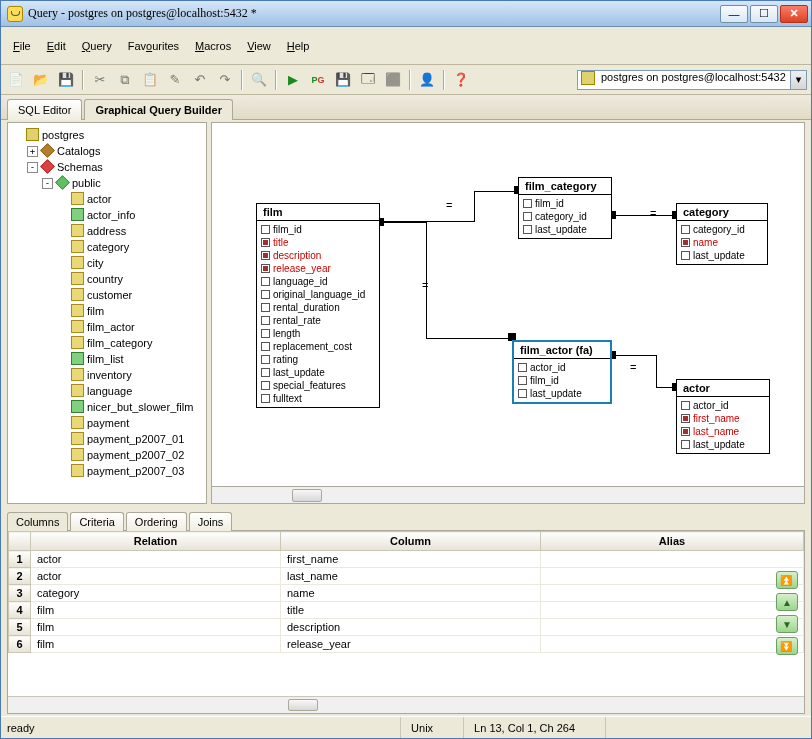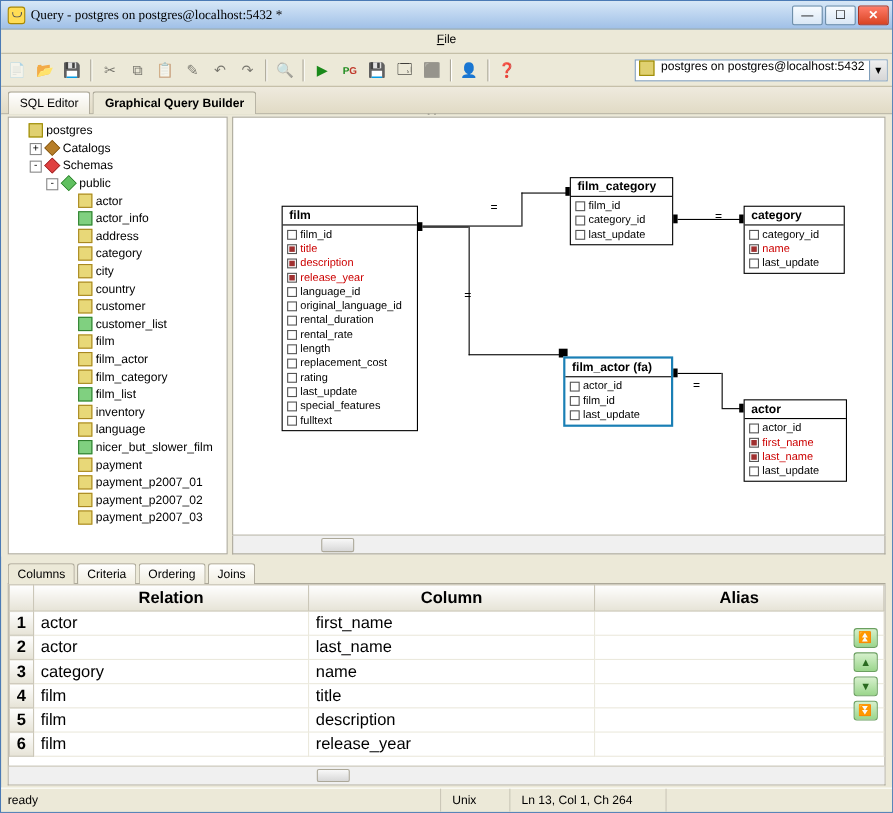--- a/index.html
+++ b/index.html
@@ -53,28 +53,27 @@
     font-size: 11px;
   }
   .titlebar .winbtn.close {
     background: linear-gradient(#ff7b68, #d94424);
     color: #fff; border-color: #b0311d;
     font-weight: bold;
   }
 
   
   .menubar {
-    height: 22px;
+    height: 38px;
     display: flex;
     align-items: center;
     padding: 0 4px;
     gap: 0;
     border-bottom: 1px solid #bdb69e;
     background: #ece9d8;
-    flex-direction: column;
   }
   .menubar .menuitem {
     padding: 3px 8px;
     cursor: default;
   }
   .menubar .menuitem u { text-decoration: underline; }
 
   
   .toolbar {
     height: 30px;
@@ -280,21 +279,21 @@
     background: #fff;
     border: 1px solid #aca899;
     border-top: none;
     display: flex;
     flex-direction: column;
     position: relative;
   }
   .grid {
     width: 100%;
     border-collapse: collapse;
-    font-size: 15px;
+    font-size: 11px;
   }
   .grid th {
     background: linear-gradient(#fefefe,#e6e3d6);
     border: 1px solid #cbc7b8;
     font-weight: bold;
     padding: 3px 6px;
     text-align: center;
   }
   .grid td {
     border: 1px solid #ebe9dd;
@@ -469,26 +468,20 @@
           <span class="ind" style="width: 45px;"></span>
           <span class="spacer"></span>
           <span class="ticon ic-table"></span>
           <span>country</span>
         </div>
         <div class="tree-row">
           <span class="ind" style="width: 45px;"></span>
           <span class="spacer"></span>
           <span class="ticon ic-table"></span>
           <span>customer</span>
-        </div>
-        <div class="tree-row">
-          <span class="ind" style="width: 45px;"></span>
-          <span class="spacer"></span>
-          <span class="ticon ic-view"></span>
-          <span>customer_list</span>
         </div>
         <div class="tree-row">
           <span class="ind" style="width: 45px;"></span>
           <span class="spacer"></span>
           <span class="ticon ic-table"></span>
           <span>film</span>
         </div>
         <div class="tree-row">
           <span class="ind" style="width: 45px;"></span>
           <span class="spacer"></span>

